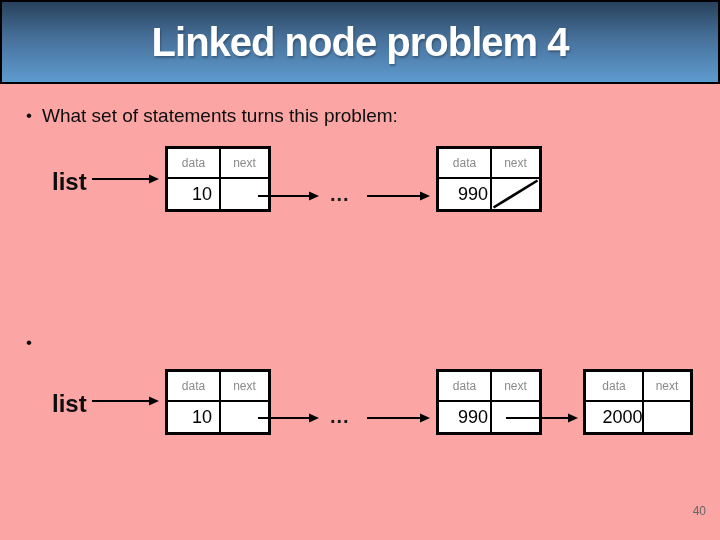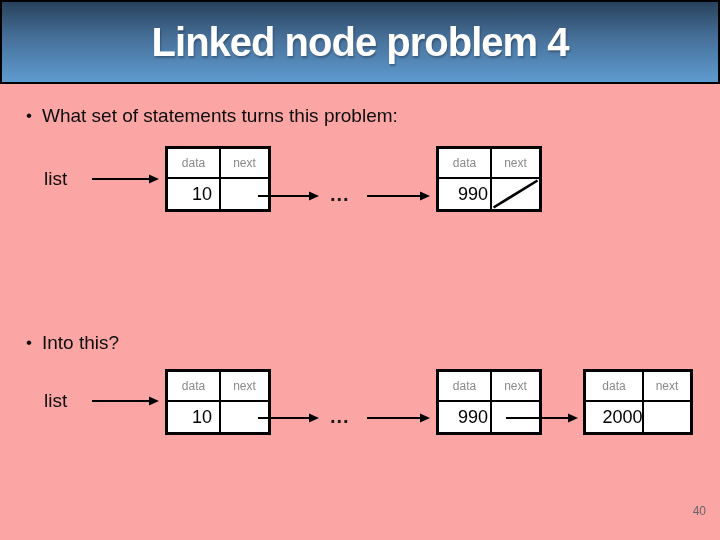--- a/index.html
+++ b/index.html
@@ -18,21 +18,21 @@
     margin:0; color:#ffffff; font-size:40px; font-weight:bold;
     letter-spacing:-1px; text-shadow:1px 2px 2px rgba(0,0,0,0.28);
   }
   
   .bullet-row { position:absolute; display:flex; align-items:flex-start; color:#0d0d0d; }
   .bullet-row .marker { font-size:17px; line-height:24px; margin-right:10px; }
   .bullet-row .txt { font-size:19px; line-height:24px; }
   #bullet1 { left:26px; top:104px; }
   #bullet2 { left:26px; top:331px; }
   
-  .list-label { position:absolute; left:44px; font-size:19px; color:#0d0d0d; }
+  .list-label { position:absolute; left:52px; font-size:24px; color:#0d0d0d;font-weight:bold; }
   .ellipsis { position:absolute; left:330px; font-size:20px; font-weight:bold; color:#1a1a1a; letter-spacing:1px; }
   
   .node {
     position:absolute; width:106px; height:66px; box-sizing:border-box;
     border:3px solid #000; background:#fff;
     display:grid; grid-template-columns:53px 1fr; grid-template-rows:30px 1fr;
   }
   .node.wide { width:110px; grid-template-columns:58px 1fr; }
   .node .cell { display:flex; align-items:center; justify-content:center; box-sizing:border-box; }
   .node .hdr { border-bottom:2px solid #000; color:#8a8a8a; font-size:12px; }
@@ -78,21 +78,20 @@
     <div class="cell val c-left">990</div>
     <div class="cell nxt">
       <svg viewBox="0 0 47 30" preserveAspectRatio="none">
         <line x1="1.5" y1="28.5" x2="45.5" y2="1.5" stroke="#000" stroke-width="2.6"></line>
       </svg>
     </div>
   </div>
 
   <div class="bullet-row" id="bullet2">
     <span class="marker">•</span>
-    <span class="txt">Into this?</span>
   </div>
 
   <div class="list-label" style="top:390px">list</div>
 
   <div class="node" style="left:165px; top:369px">
     <div class="cell hdr c-left">data</div>
     <div class="cell hdr">next</div>
     <div class="cell val c-left">10</div>
     <div class="cell nxt"></div>
   </div>

